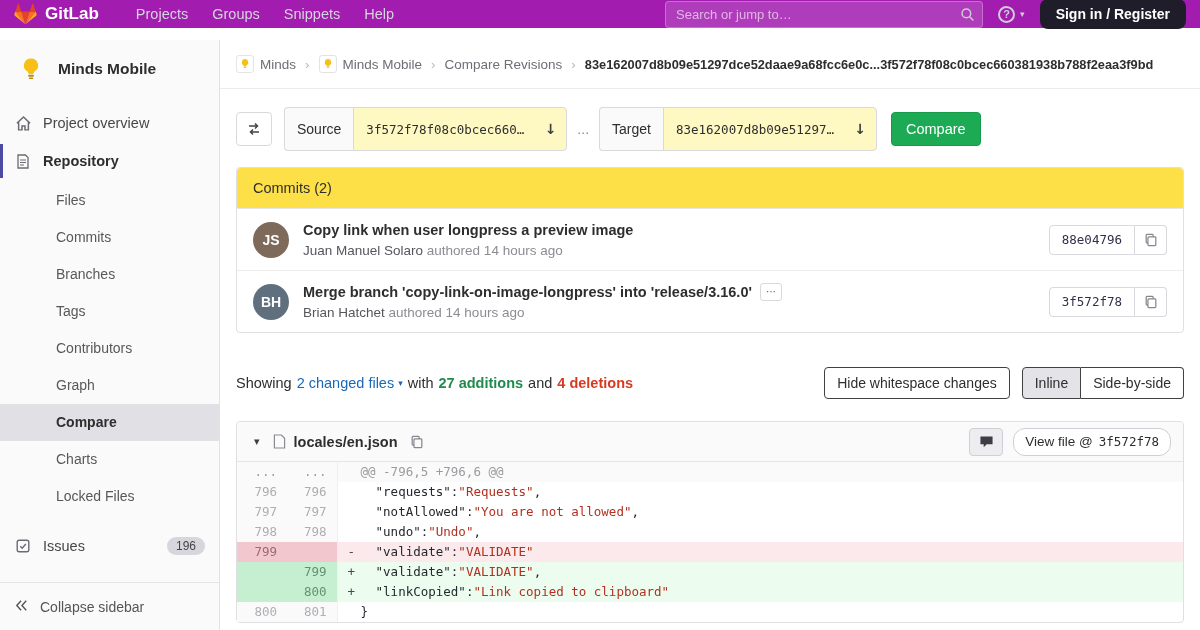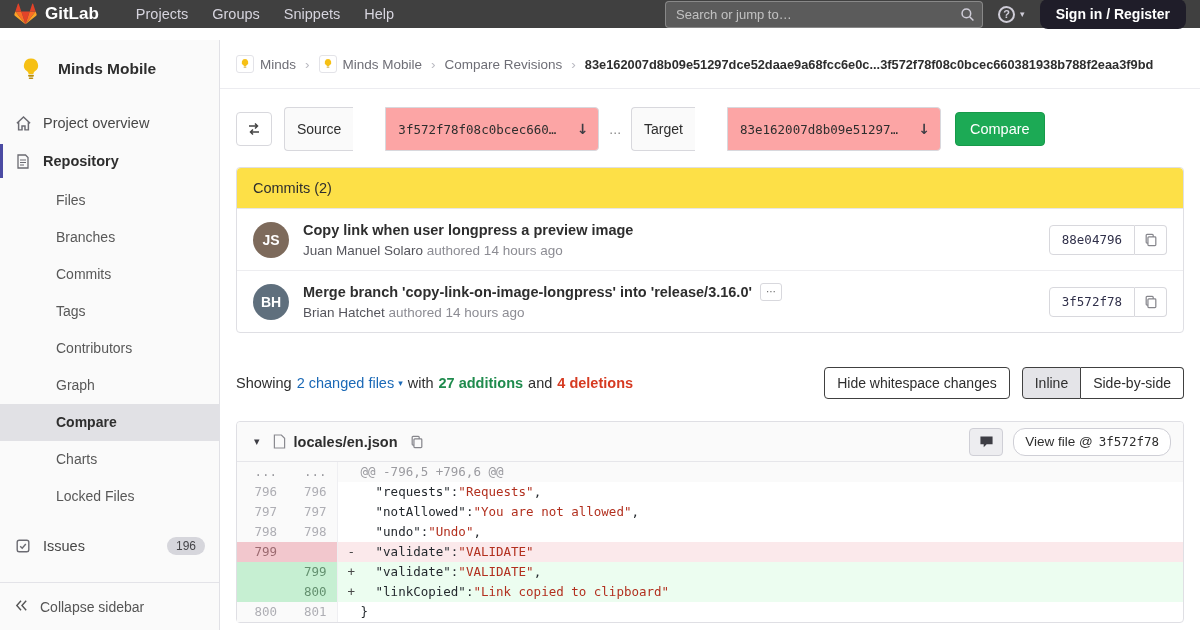--- a/index.html
+++ b/index.html
@@ -2,21 +2,21 @@
 <html><head>
 <meta charset="utf-8">
 <style>
   *{margin:0;padding:0;box-sizing:border-box;}
   html,body{width:1200px;height:630px;overflow:hidden;background:#fff;
     font-family:"Liberation Sans","DejaVu Sans",sans-serif;color:#2e2e2e;}
   a{text-decoration:none;color:inherit;}
   button{font-family:inherit;}
 
   
-  .navbar{position:fixed;top:0;left:0;right:0;height:26px;background:#404040;
+  .navbar{position:fixed;top:0;left:0;right:0;height:26px;background:#a21caf;
     display:flex;align-items:center;justify-content:space-between;padding:14px 14px;z-index:20;}
   .nav-left{display:flex;align-items:center;gap:26px;}
   .brand{display:flex;align-items:center;gap:8px;color:#fff;font-weight:bold;font-size:17px;cursor:pointer;}
   .nav-menu{display:flex;gap:2px;}
   .nav-item{color:#d6d4de;font-size:14.5px;padding:6px 11px;border-radius:4px;cursor:pointer;}
   .nav-right{display:flex;align-items:center;gap:15px;}
   .search-box{position:relative;width:318px;}
   .search-box input{width:100%;height:27px;background:rgba(255,255,255,.14);
     border:1px solid rgba(255,255,255,.28);border-radius:4px;color:#fff;font-size:13px;
     padding:0 30px 0 10px;outline:none;font-family:inherit;}
@@ -62,23 +62,23 @@
   .page-body{padding:18px 16px;}
 
   
   .compare-form{display:flex;align-items:center;margin-bottom:16px;}
   .icon-btn{width:36px;height:34px;border:1px solid #d8d8dd;background:#fff;border-radius:4px;
     display:flex;align-items:center;justify-content:center;cursor:pointer;}
   .input-group{display:flex;align-items:stretch;height:44px;margin-left:12px;}
   .ig-label{display:flex;align-items:center;padding:0 12px;background:#fafafa;
     border:1px solid #d8d8dd;border-right:none;border-radius:4px 0 0 4px;font-size:14px;color:#2e2e2e;}
   .ig-field{display:flex;align-items:center;justify-content:space-between;gap:10px;
-    padding:0 10px 0 12px;border:1px solid #d8d8dd;border-radius:0 4px 4px 0;background:#fca5a5;
+    padding:0 10px 0 12px;border:1px solid #d8d8dd;border-radius:0 4px 4px 0;background:#fef9c3;
     font-family:"DejaVu Sans Mono","Liberation Mono",monospace;font-size:12.5px;color:#2e2e2e;
-    min-width:214px;cursor:pointer;margin-left:32px;}
+    min-width:214px;cursor:pointer;}
   .dl-arrow{font-weight:bold;color:#3d3d44;font-size:14px;font-family:"DejaVu Sans",sans-serif;}
   .dots-sep{margin:0 10px;color:#8a8a8a;font-size:14px;}
   .compare-btn{margin-left:14px;height:34px;padding:0 14px;background:#1caa55;border:1px solid #179a4a;
     color:#fff;border-radius:4px;font-size:14.5px;cursor:pointer;}
 
   
   .panel{border:1px solid #dfdfe4;border-radius:4px;margin-bottom:34px;}
   .panel-head{padding:12px 16px;background:#fde047;border-bottom:1px solid #e6e6ea;
     font-size:14.5px;color:#2e2e2e;border-radius:4px 4px 0 0;}
   .commit-row{display:flex;align-items:center;padding:12px 16px;gap:14px;justify-content:space-between;}
@@ -213,22 +213,22 @@
       <span class="s-icon">
         <svg width="16" height="17" viewBox="0 0 16 16">
             <path d="M3 1.5h7.5L13 4v10.5H3z" fill="none" stroke="currentColor" stroke-width="1.3"></path>
             <path d="M5 6.5h6M5 9h6M5 11.5h4" stroke="currentColor" stroke-width="1.2" fill="none"></path>
           </svg>
       </span>
       <span>Repository</span>
     </a>
     <div class="sub-list">
         <a class="sub-item">Files</a>
+        <a class="sub-item">Commits</a>
         <a class="sub-item">Branches</a>
-        <a class="sub-item">Commits</a>
         <a class="sub-item">Tags</a>
         <a class="sub-item">Contributors</a>
         <a class="sub-item">Graph</a>
         <a class="sub-item active">Compare</a>
         <a class="sub-item">Charts</a>
         <a class="sub-item">Locked Files</a>
       </div>
     <a class="side-item issues-row">
       <span class="s-icon">
         <svg width="16" height="16" viewBox="0 0 16 16">

